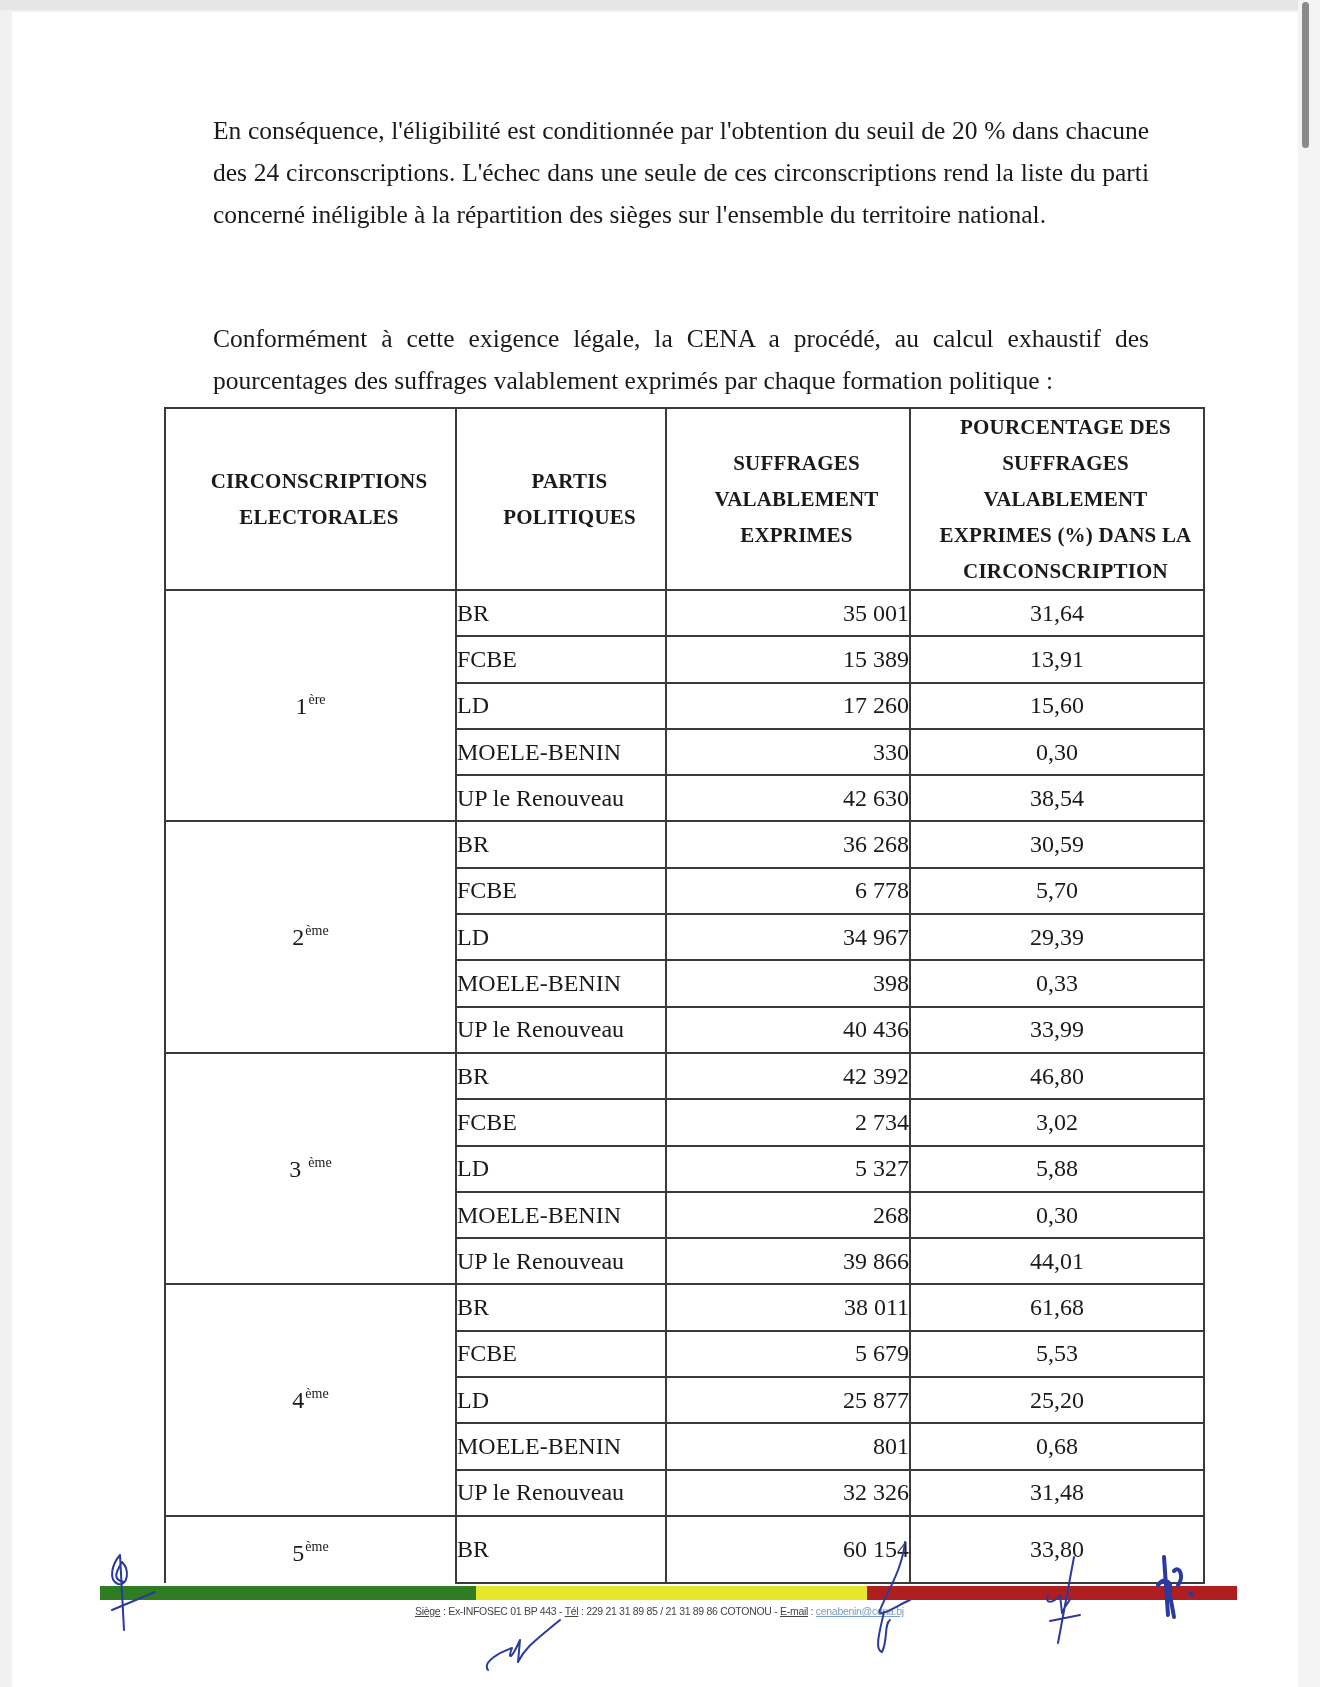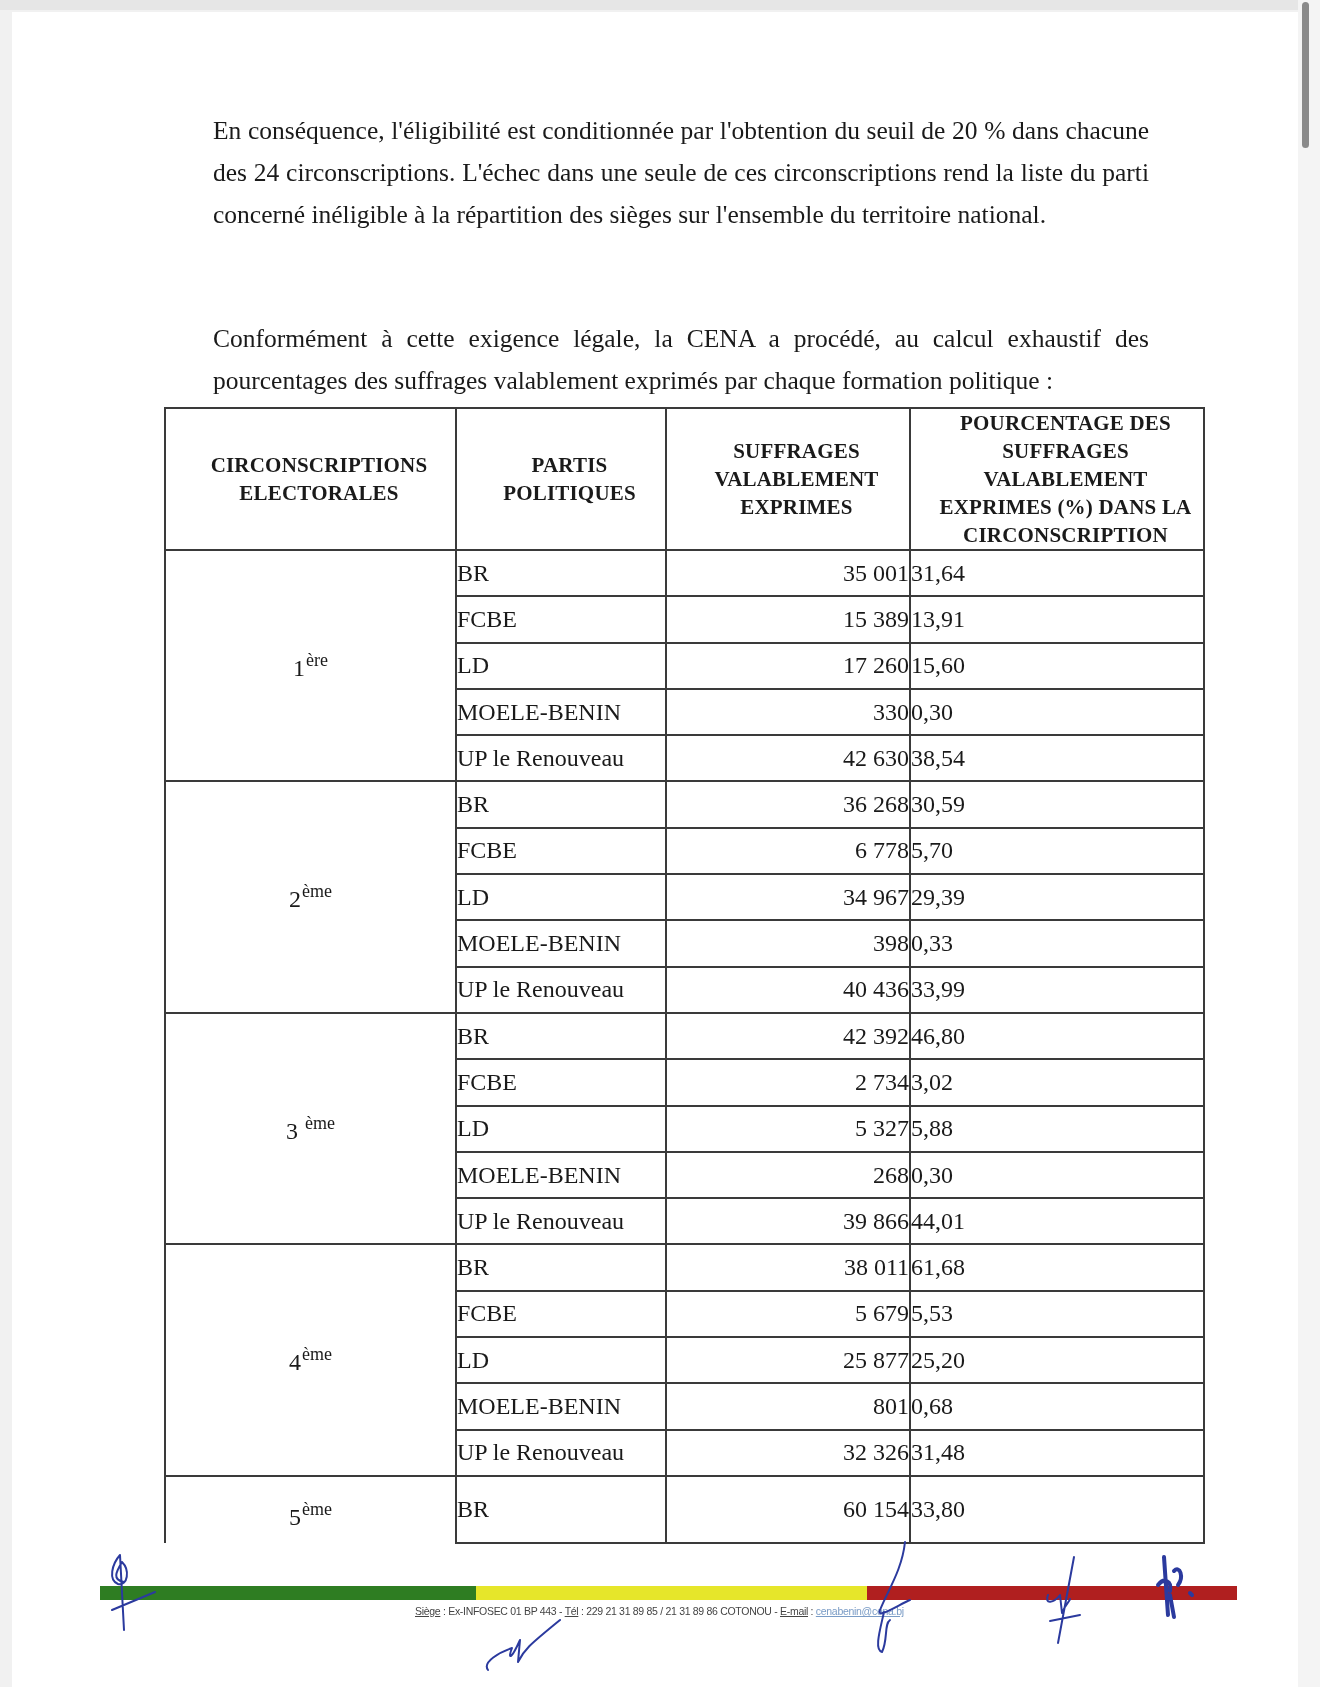--- a/index.html
+++ b/index.html
@@ -31,31 +31,31 @@
     width:1039px;
   }
   table.results col.c1 { width:291px; }
   table.results col.c2 { width:210px; }
   table.results col.c3 { width:244px; }
   table.results col.c4 { width:294px; }
   table.results th, table.results td {
     border:2px solid #3a3a3a; padding:0;
   }
   table.results th {
-    height:136px; font-weight:bold; font-size:21px; line-height:28px;
+    height:136px; font-weight:bold; font-size:21px; line-height:36px;
     text-align:center; vertical-align:middle; letter-spacing:0.2px;padding-left:17px;
   }
   table.results td {
     height:44.3px; font-size:24px; vertical-align:middle;
   }
   td.circ { text-align:center; vertical-align:middle; font-size:24px; }
-  td.circ sup { font-size:18px; vertical-align:10px; margin-left:1px; }
+  td.circ sup { font-size:14px; vertical-align:10px; margin-left:1px; }
   td.party { text-align:left; padding-left:10px; }
   td.votes { text-align:right; padding-right:50px; }
-  td.pct { text-align:left; }
+  td.pct { text-align:center; }
   tr.last td.circ { vertical-align:top; padding-top:22px; }
   tr.last td.circ { border-bottom:none; }
 
   .band { position:absolute; top:1586px; height:14px; }
   .band.green { left:100px; width:376px; background:#2e7d22; }
   .band.yellow { left:476px; width:391px; background:#e6e62a; }
   .band.red { left:867px; width:370px; background:#b01f1f; }
 
   .footer {
     position:absolute; left:415px; top:1605px; width:520px;

